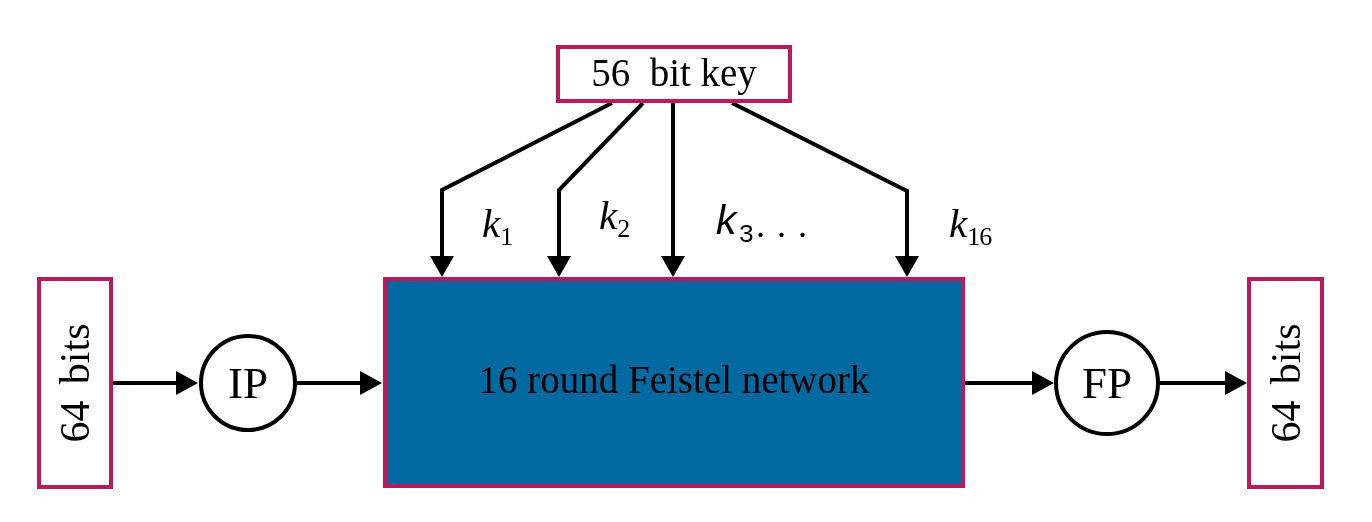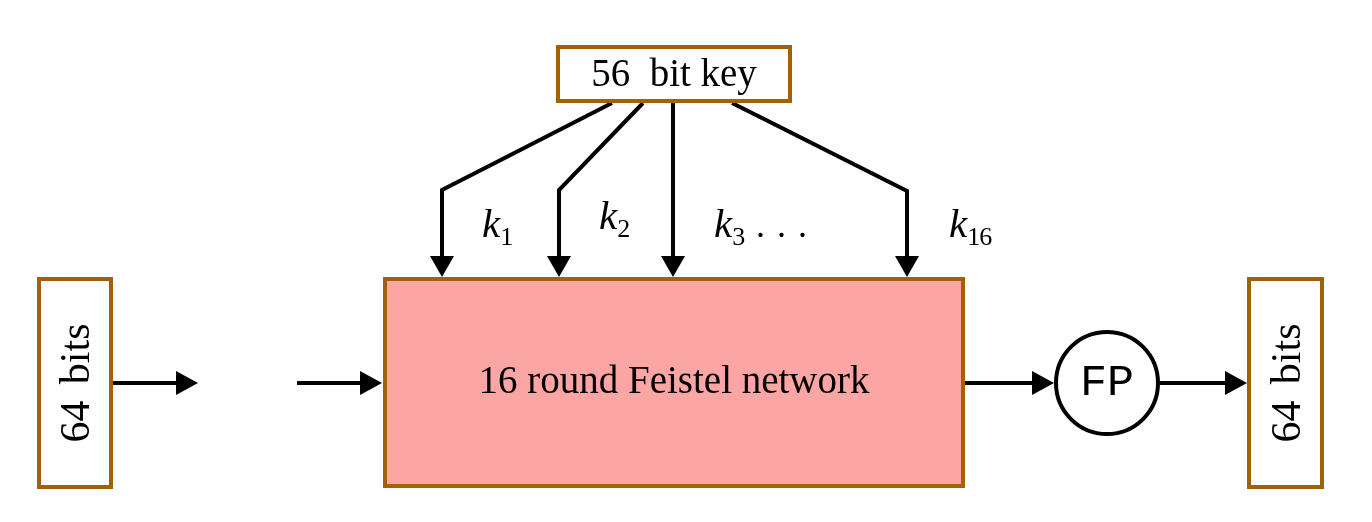--- a/index.html
+++ b/index.html
@@ -2,50 +2,50 @@
 <html><head>
 <meta charset="utf-8">
 <style>
   html,body{margin:0;padding:0;background:#ffffff;}
   .canvas{
     position:relative;width:1372px;height:522px;background:#ffffff;
     font-family:"Liberation Serif","DejaVu Serif",serif;color:#000;overflow:hidden;
   }
   .layer{position:absolute;left:0;top:0;width:1372px;height:522px;}
   .box{
-    position:absolute;box-sizing:border-box;border:4px solid #a16207;background:#fff;
+    position:absolute;box-sizing:border-box;border:4px solid #be185d;background:#fff;
     display:flex;align-items:center;justify-content:center;z-index:2;
   }
   .keybox{left:556px;top:45px;width:236px;height:58px;font-size:39px;}
   .keybox .lbl{white-space:pre;line-height:1;padding-bottom:4px;}
-  .feistel{left:383px;top:277px;width:582px;height:211px;background:#fca5a5;font-size:39px;}
+  .feistel{left:383px;top:277px;width:582px;height:211px;background:#0369a1;font-size:39px;}
   .feistel .lbl{line-height:1;padding-bottom:6px;}
   .iobox{top:277px;width:76px;height:212px;}
   .iobox.right{left:1247px;width:77px;}
   .iobox.left{left:37px;}
   .iobox .rot{
     transform:rotate(-90deg);white-space:pre;font-size:42px;line-height:1;
     word-spacing:0.14em;
   }
   .circle{
     position:absolute;box-sizing:border-box;border:4px solid #000;border-radius:50%;
     background:#fff;display:flex;align-items:center;justify-content:center;
     font-size:45px;z-index:2;
   }
   .ip{left:199px;top:334px;width:98px;height:98px;}
-  .fp{left:1054px;top:330px;width:106px;height:106px;font-family:Liberation Mono, monospace;}
+  .fp{left:1054px;top:330px;width:106px;height:106px;}
   .klabel{
     position:absolute;z-index:3;font-style:italic;font-size:41px;line-height:1;margin-left:30px;
   }
   .klabel .ksub{
     font-style:normal;font-size:26px;vertical-align:-8px;letter-spacing:-1px;
   }
   .k1{left:452px;top:203px;}
   .k2{left:569px;top:195px;}
-  .k3{left:684px;top:203px;}
+  .k3{left:684px;top:203px;font-family:Liberation Mono, monospace;}
   .k16{left:919px;top:203px;text-align:center;}
   .dots{
     position:absolute;left:756px;top:207px;z-index:3;
     font-size:36px;line-height:1;letter-spacing:12px;font-style:normal;
   }
   svg line, svg polyline{stroke:#000;stroke-width:4;fill:none;stroke-linejoin:miter;}
   svg polygon{fill:#000;stroke:none;}
 </style>
 </head>
 <body>
@@ -102,20 +102,23 @@
   <div class="klabel k1"><span>k</span><span class="ksub">1</span></div>
   <div class="klabel k2"><span>k</span><span class="ksub">2</span></div>
   <div class="klabel k3"><span>k</span><span class="ksub">3</span></div>
   <div class="klabel k16"><span>k</span><span class="ksub">16</span></div>
   <div class="dots">...</div>
 
   <div class="box iobox left">
     <span class="rot">64 bits</span>
   </div>
 
+  <div class="circle ip">
+    <span>IP</span>
+  </div>
 
   <div class="box feistel">
     <span class="lbl">16 round Feistel network</span>
   </div>
 
   <div class="circle fp">
     <span>FP</span>
   </div>
 
   <div class="box iobox right">

